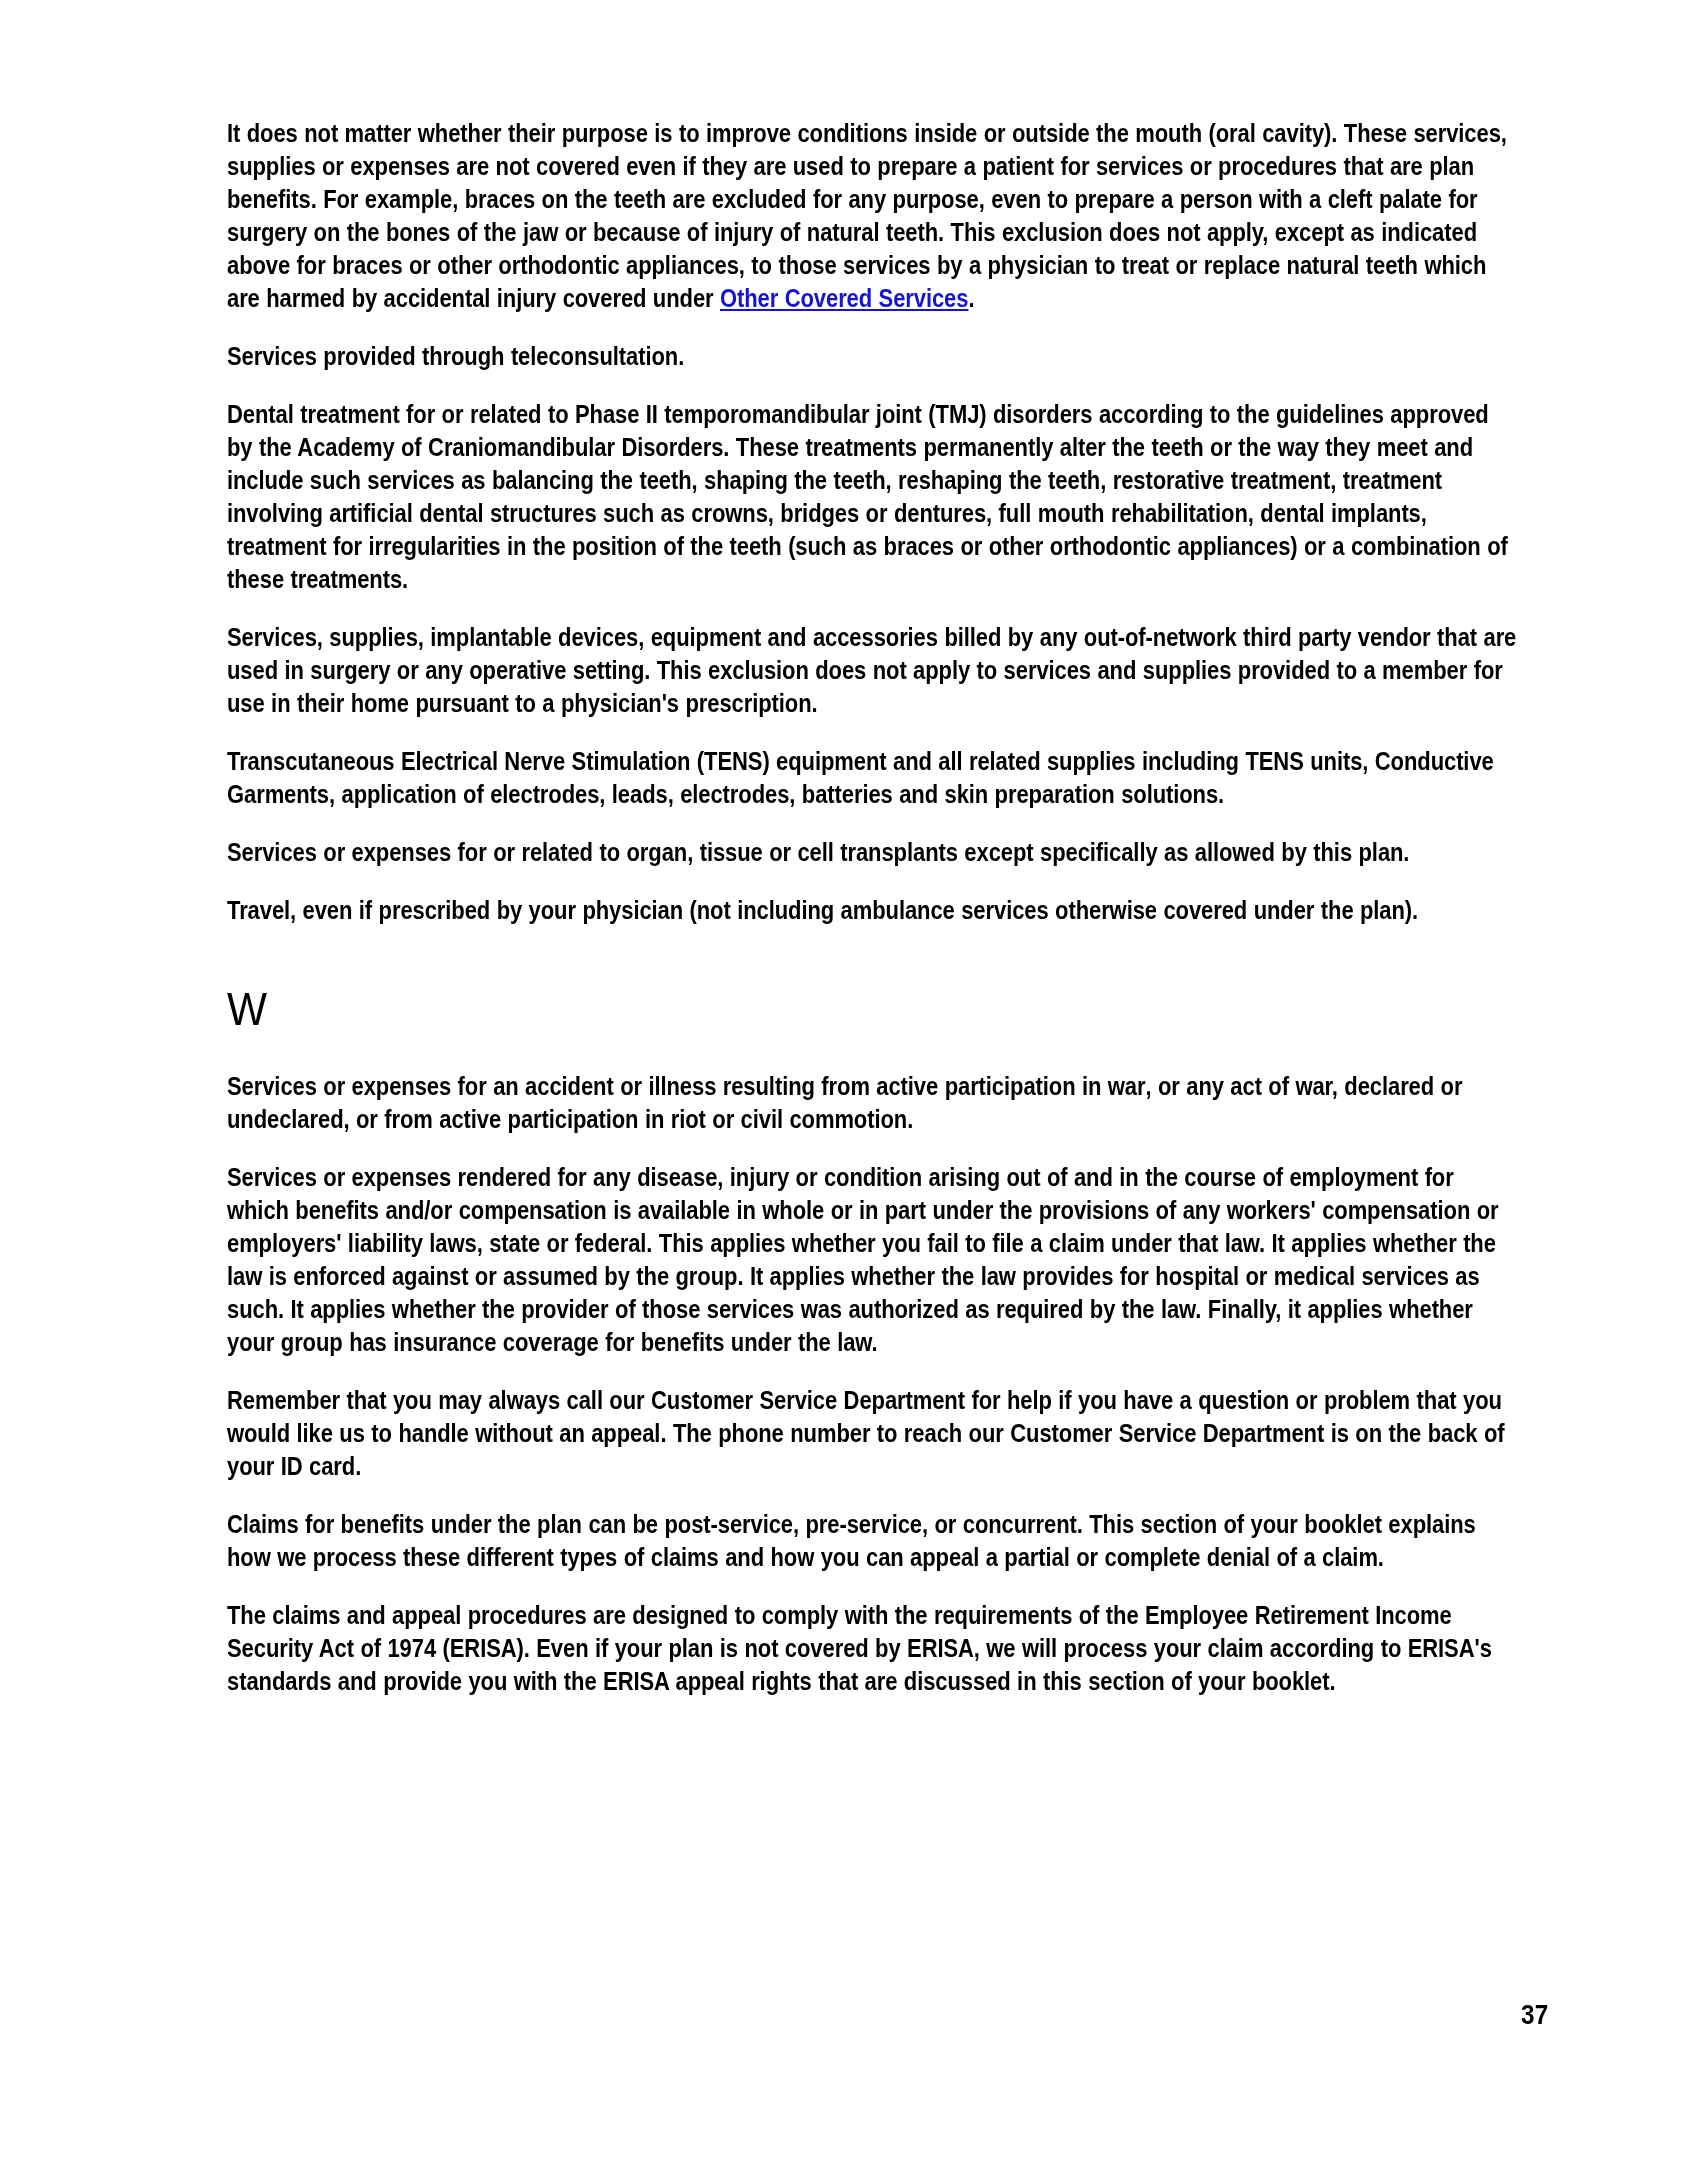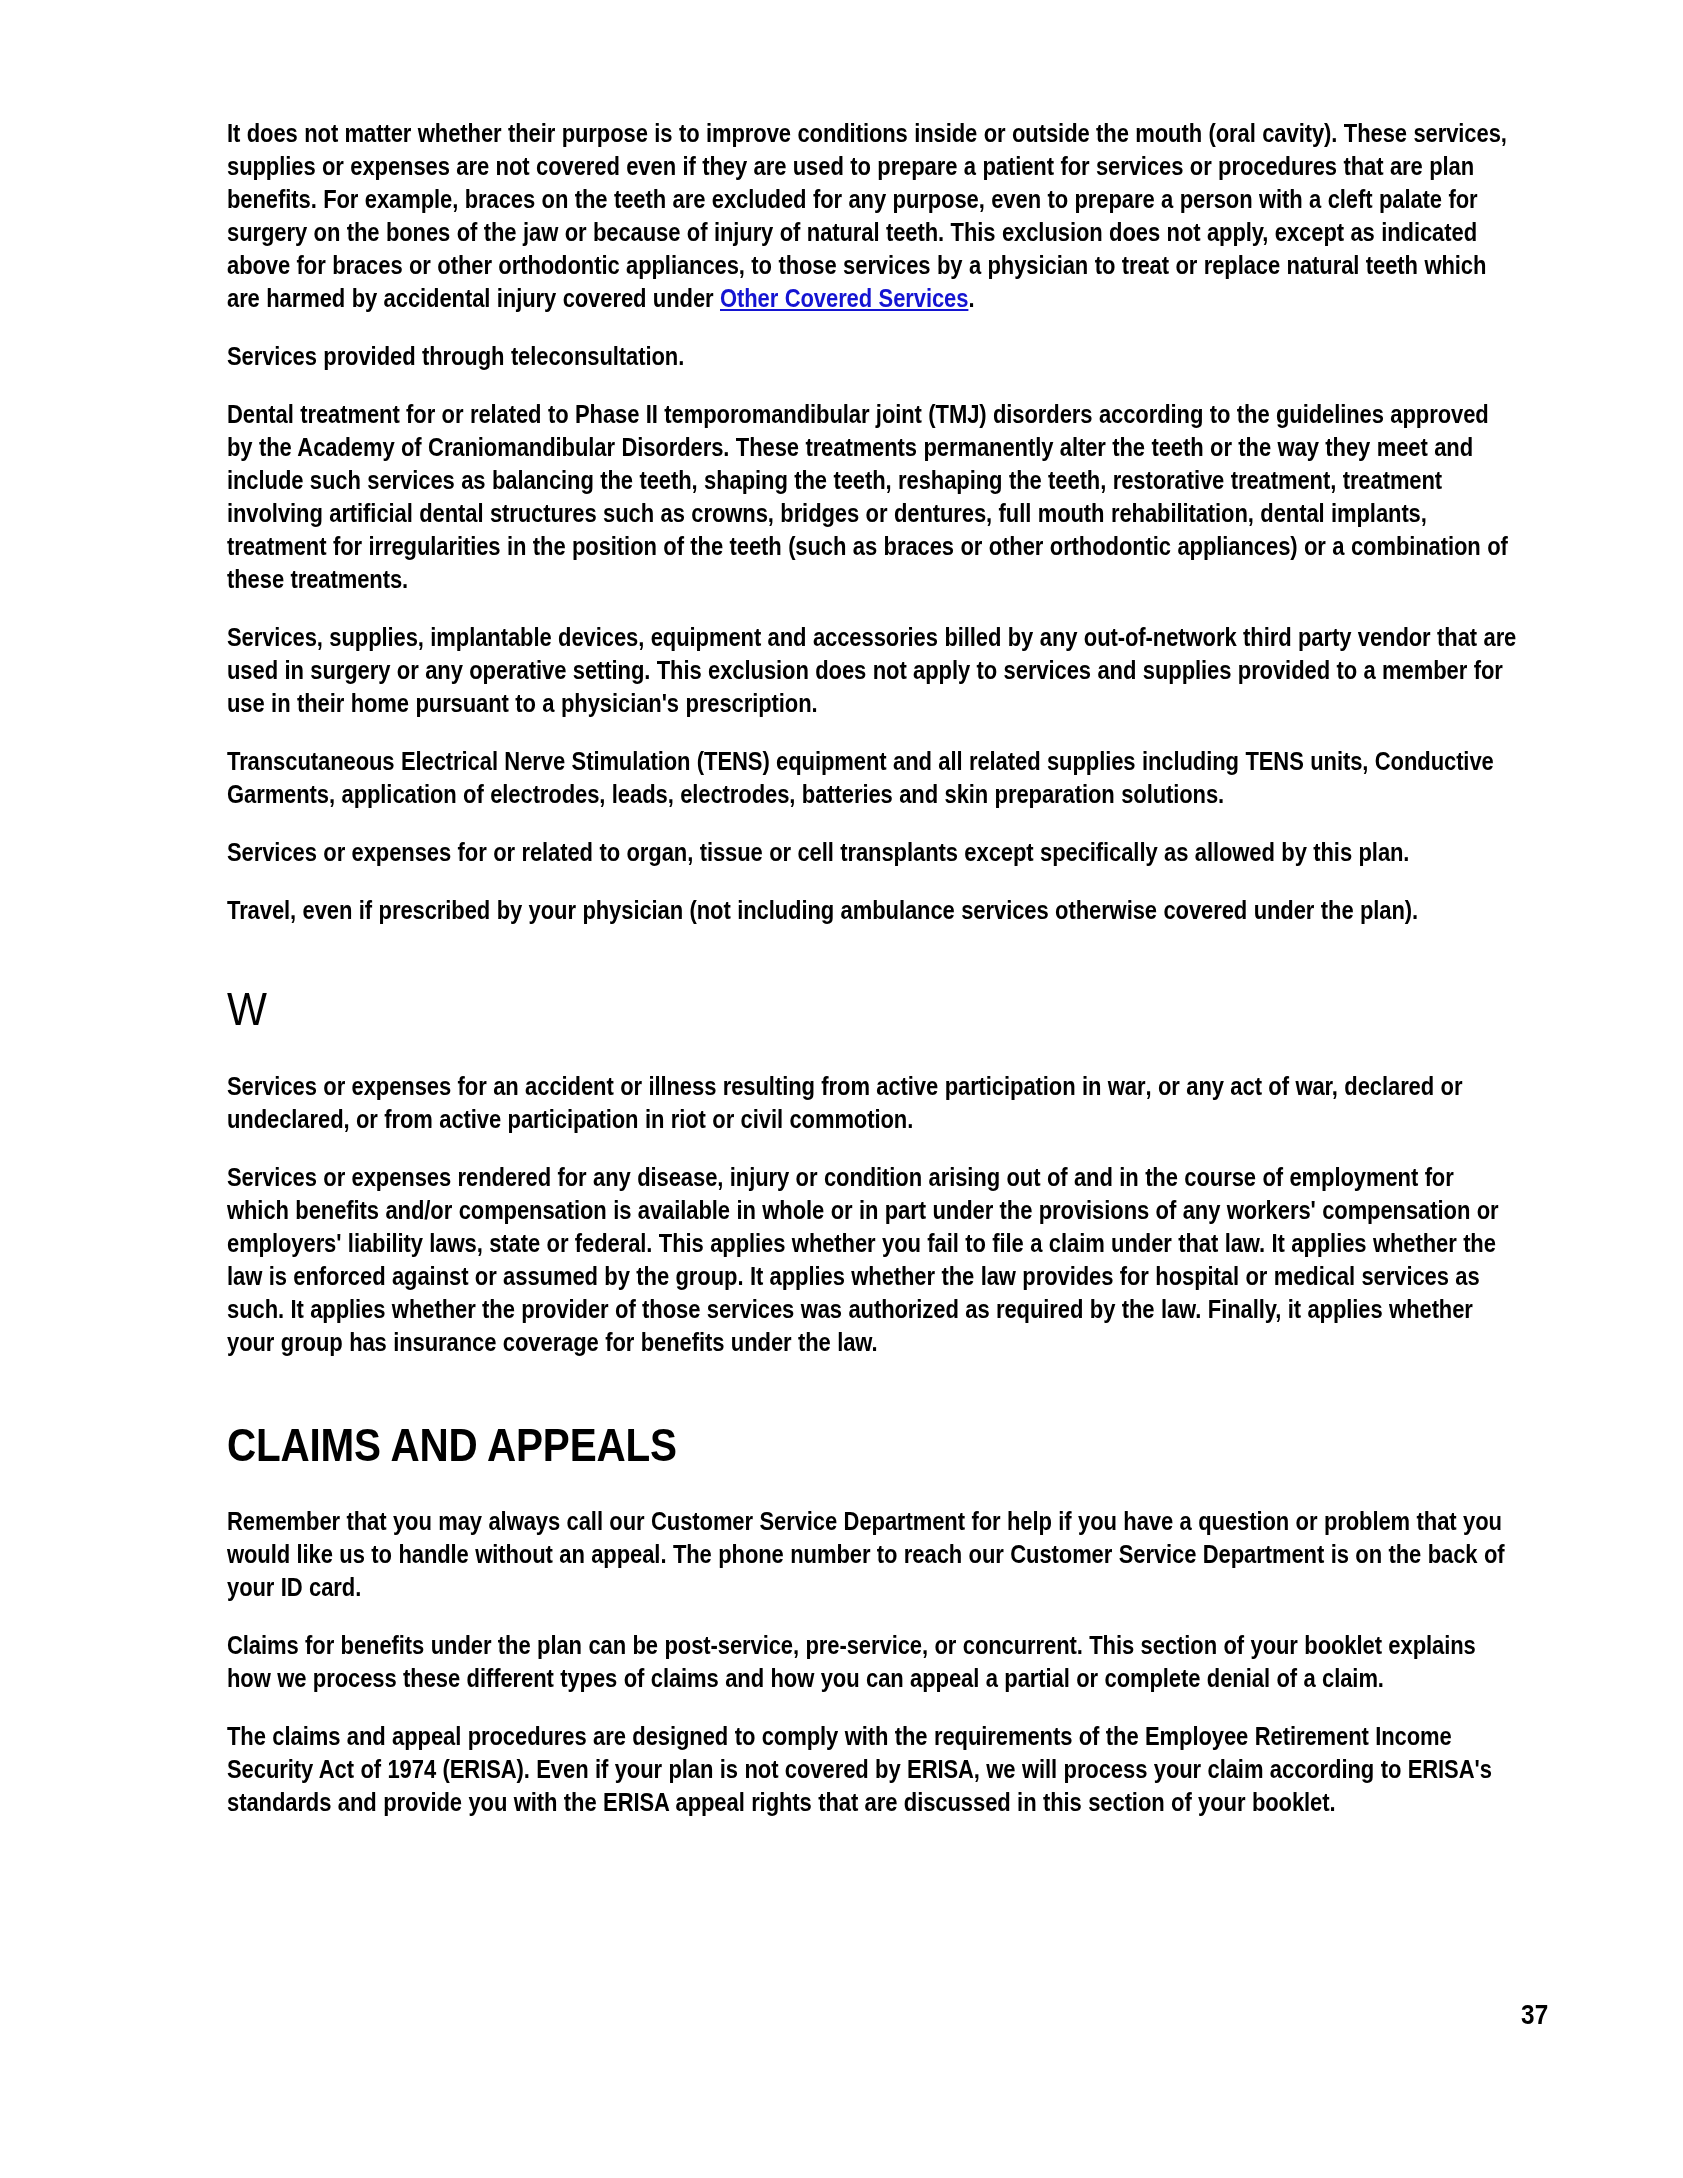--- a/index.html
+++ b/index.html
@@ -110,23 +110,20 @@
 
     <div class="letter-heading-wrap">
       <h1 class="letter-heading">W</h1>
     </div>
 
     <div>
       <p class="para"><span>Services or expenses for an accident or illness resulting from active participation in </span><b class="em">war</b><span>, or any act of war, declared or undeclared, or from active participation in riot or civil commotion.</span></p>
       <p class="para"><span>Services or expenses rendered for any disease, injury or condition arising out of and in the course of employment for which benefits and/or compensation is available in whole or in part under the provisions of any </span><b class="em">workers' compensation</b><span> or employers' liability laws, state or federal.   This applies whether you fail to file a claim under that law.   It applies whether the law is enforced against or assumed by the group.   It applies whether the law provides for hospital or medical services as such.   It applies whether the provider of those services was authorized as required by the law.   Finally, it applies whether your group has insurance coverage for benefits under the law.</span></p>
     </div>
 
-    <div class="section-heading-wrap">
-      <h2 class="section-heading">CLAIMS AND APPEALS</h2>
-    </div>
 
     <div>
       <p class="para"><span>Remember that you may always call our Customer Service Department for help if you have a question or problem that you would like us to handle without an appeal.   The phone number to reach our Customer Service Department is on the back of your ID card.</span></p>
       <p class="para"><span>Claims for benefits under the plan can be post-service, pre-service, or concurrent.   This section of your booklet explains how we process these different types of claims and how you can appeal a partial or complete denial of a claim.</span></p>
       <p class="para"><span>The claims and appeal procedures are designed to comply with the requirements of the Employee Retirement Income Security Act of 1974 (ERISA). Even if your plan is not covered by ERISA, we will process your claim according to ERISA's standards and provide you with the ERISA appeal rights that are discussed in this section of your booklet.</span></p>
     </div>
 
   </div>
 
   <div class="page-number">37</div>

